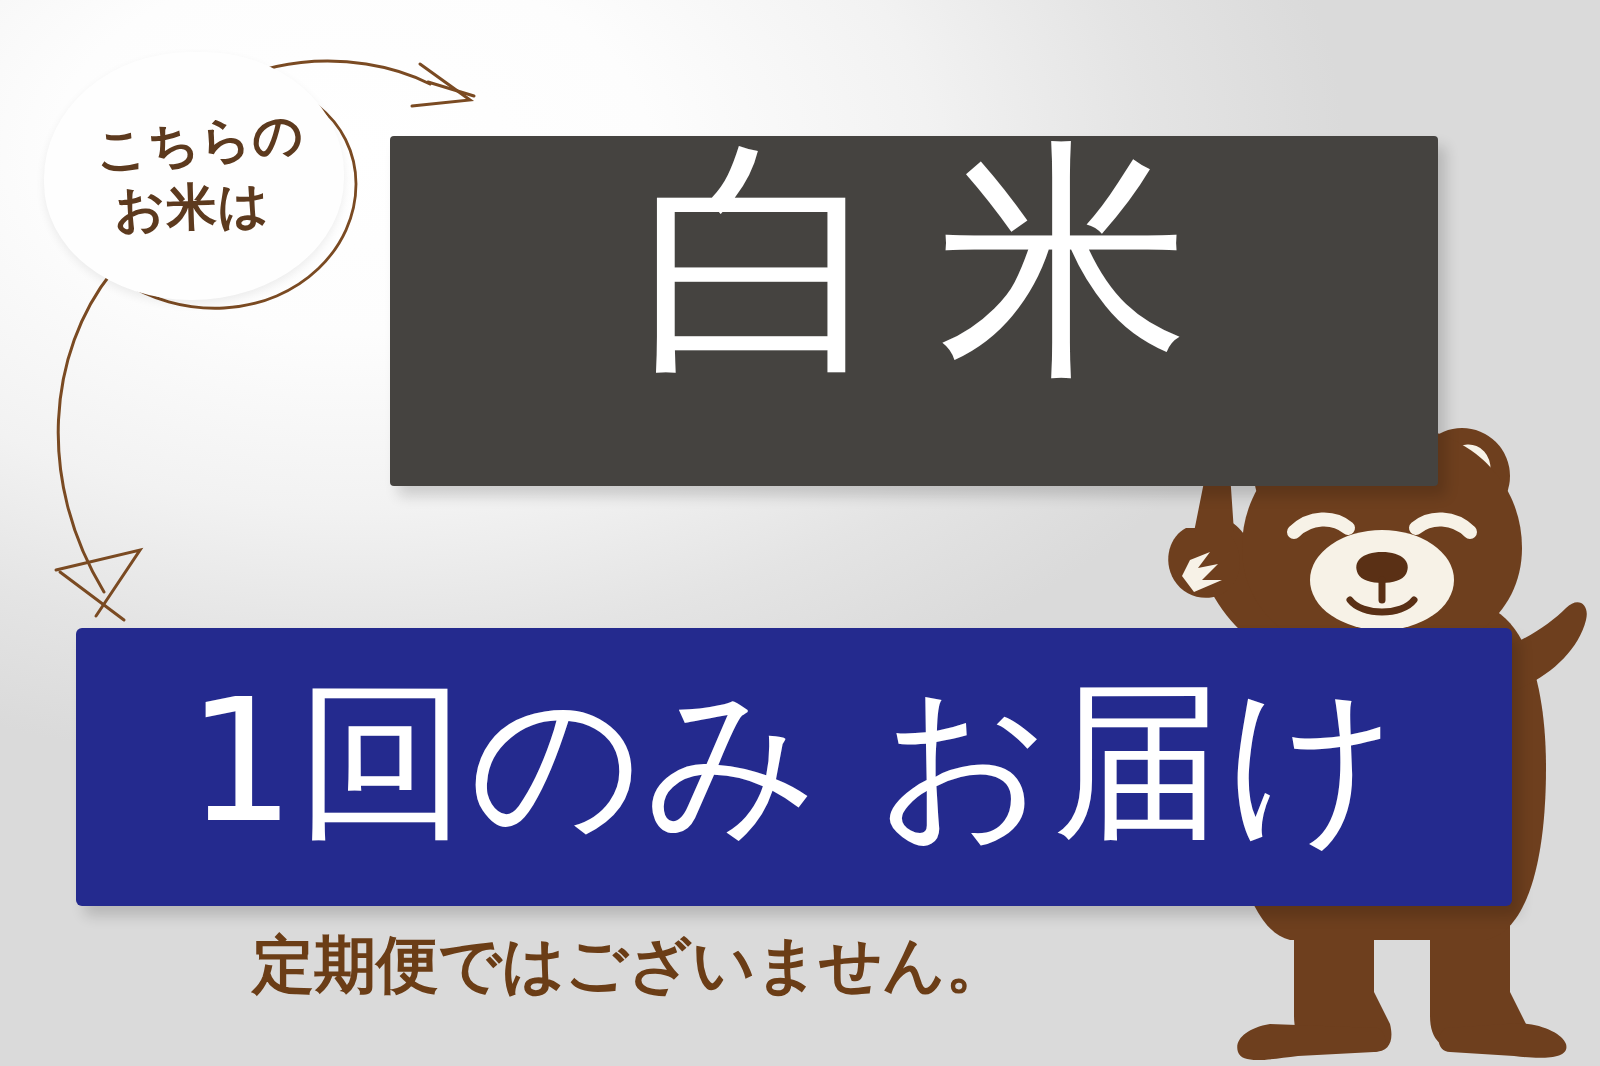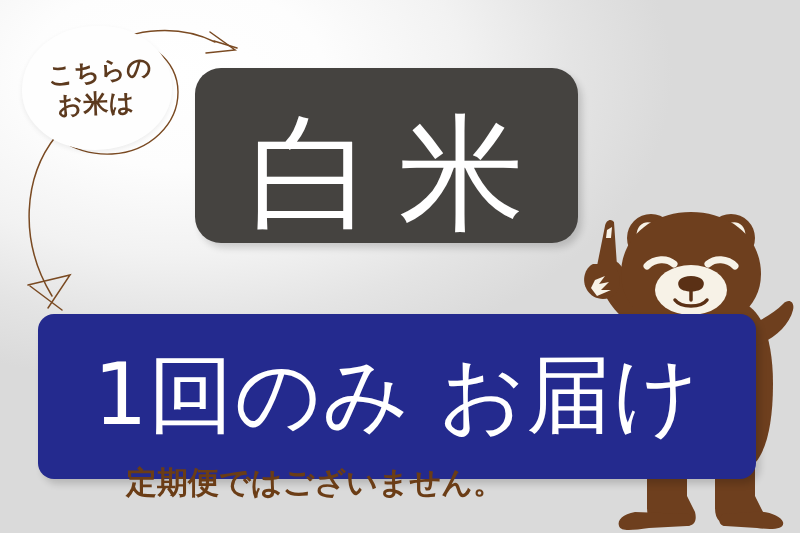--- a/index.html
+++ b/index.html
@@ -74,51 +74,51 @@
     width: 230px;
     height: 325px;
     z-index: 6;
   }
 
   
   .banner-dark {
     position: absolute;
     left: 195px;
     top: 68px;
-    width: 383px;
+    width: 524px;
     height: 175px;
     background: #454340;
-    border-radius: 26px;
+    border-radius: 2px;
     box-shadow: 4px 5px 7px rgba(0,0,0,0.16);
     z-index: 7;
     display: flex;
-    align-items: flex-end;
+    align-items: flex-start;
     justify-content: center;
   }
   .banner-dark-text {
     color: #ffffff;
     font-family: "DejaVu Sans", sans-serif;
     font-size: 126px;
     font-weight: 400;
     line-height: 1;
     letter-spacing: 24px;
     text-indent: 24px;
     white-space: nowrap;
     padding-bottom: 6px;
   }
 
   
   .banner-blue {
     position: absolute;
     left: 38px;
     top: 314px;
     width: 718px;
-    height: 165px;
+    height: 139px;
     background: #242a8e;
-    border-radius: 16px;
+    border-radius: 3px;
     box-shadow: 4px 5px 7px rgba(0,0,0,0.16);
     z-index: 8;
     display: flex;
     align-items: center;
     justify-content: center;
   }
   .banner-blue-text {
     color: #ffffff;
     font-family: "DejaVu Sans", sans-serif;
     font-size: 85px;

